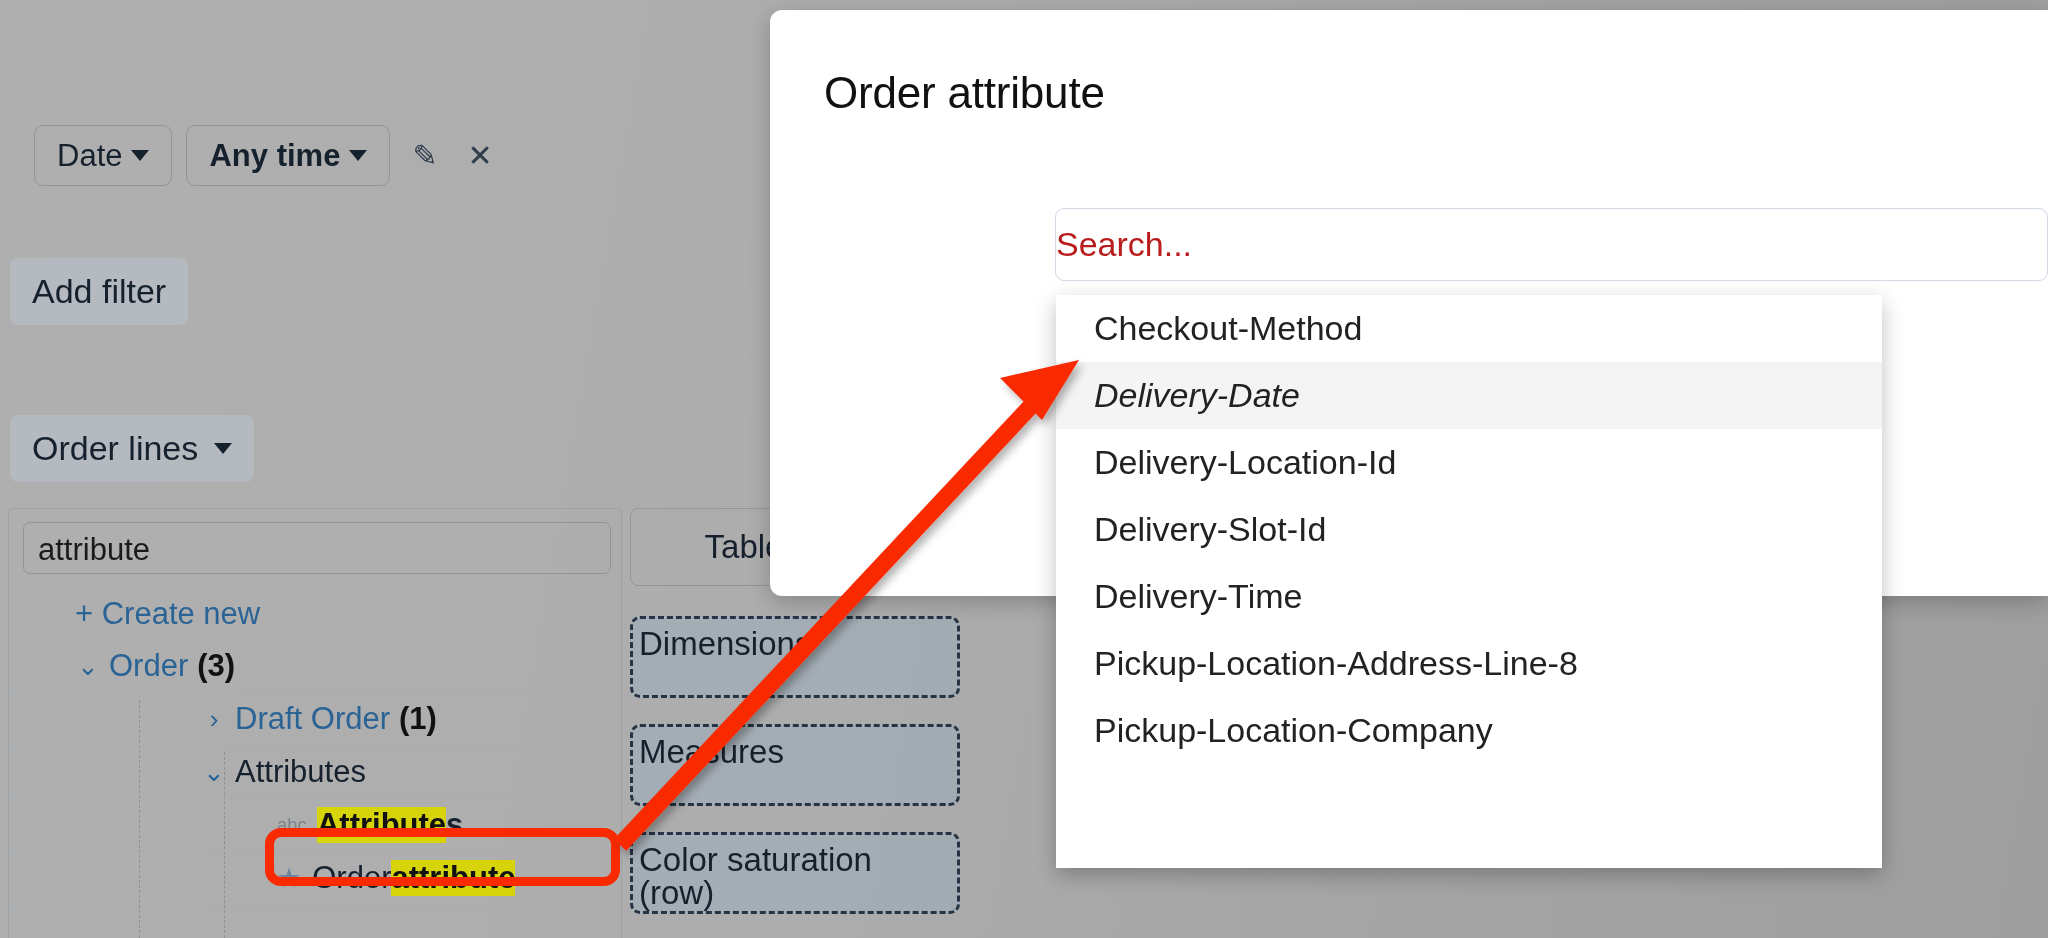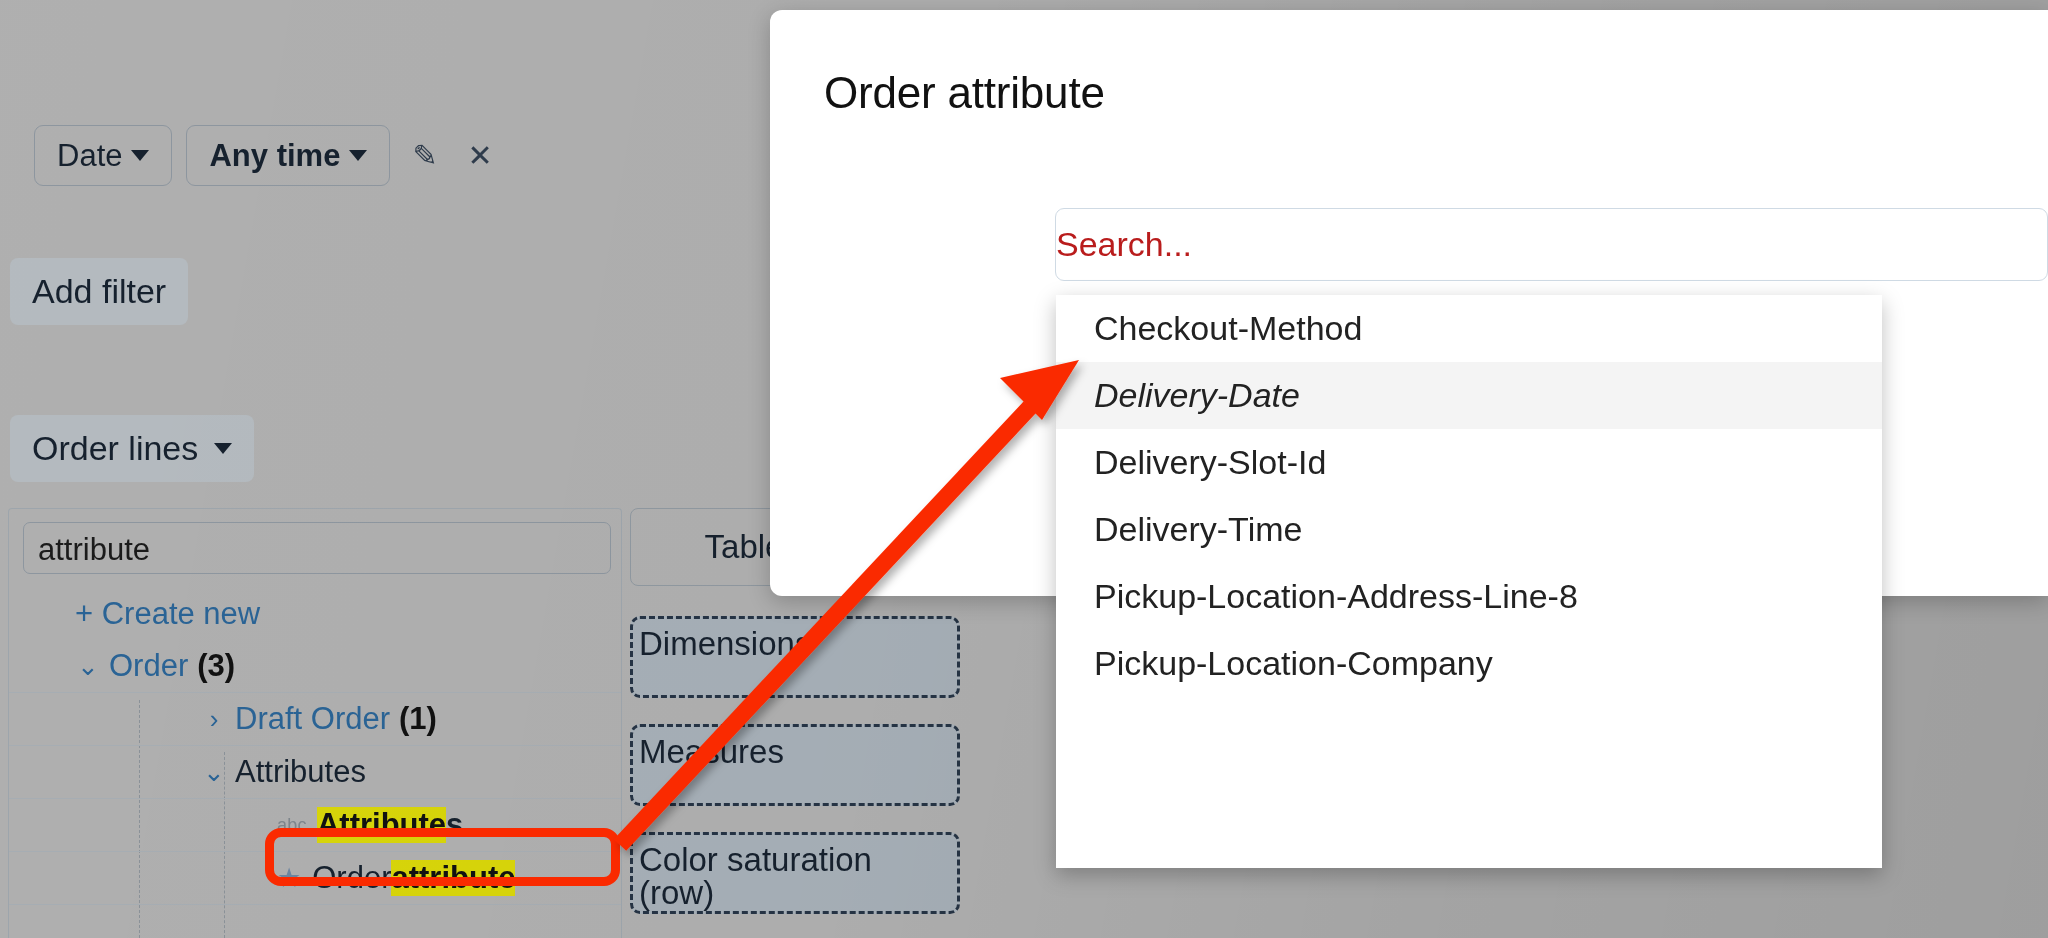--- a/index.html
+++ b/index.html
@@ -382,20 +382,21 @@
     <div class="name-label">Name</div>
   </div>
 
   <div class="search-field">
     <span>Search...</span>
   </div>
 
   <div class="dropdown">
     <div class="dd-item">Checkout-Method</div>
     <div class="dd-item active">Delivery-Date</div>
+    <div class="dd-item">Delivery-Location-Id</div>
     <div class="dd-item">Delivery-Slot-Id</div>
     <div class="dd-item">Delivery-Time</div>
     <div class="dd-item">Pickup-Location-Address-Line-8</div>
     <div class="dd-item">Pickup-Location-Company</div>
   </div>
 
   <div class="anno-box"></div>
   <svg class="anno-arrow" viewBox="0 0 2048 938">
     <defs>
       <filter id="ashadow" x="-20%" y="-20%" width="150%" height="150%">

